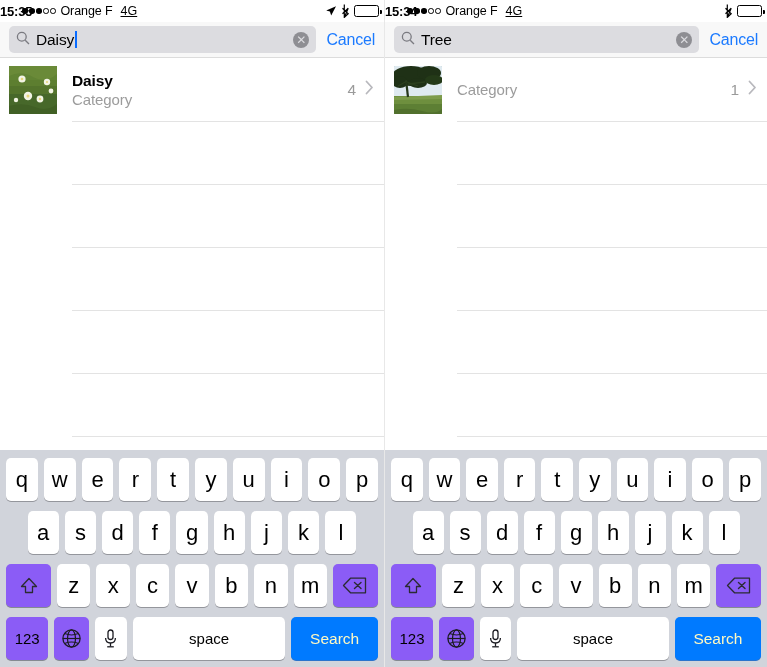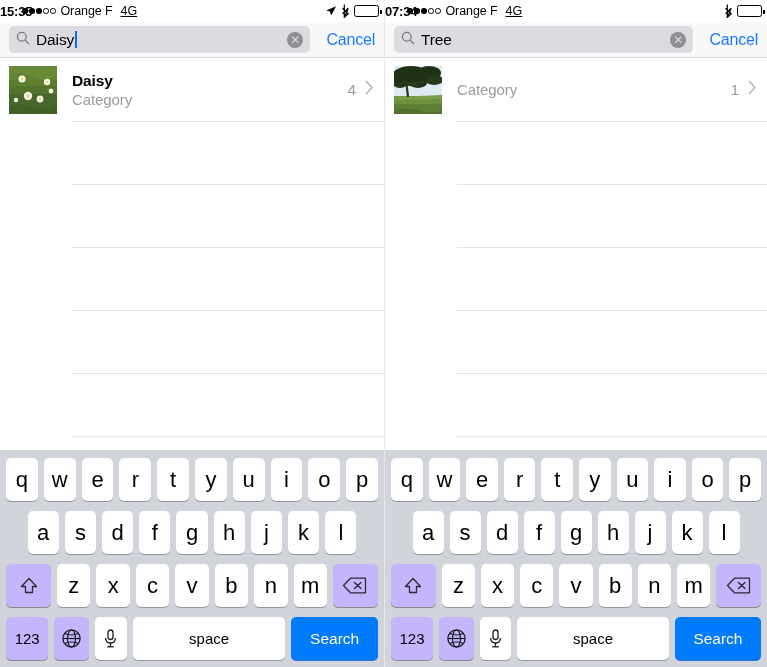--- a/index.html
+++ b/index.html
@@ -133,21 +133,21 @@
     border-radius: 50%;
     background: #8e8e93;
     color: #dcdce0;
     font-size: 12px;
     line-height: 16px;
     text-align: center;
     font-family: "Liberation Sans", sans-serif;
     flex: 0 0 auto;
   }
   .cancel-btn {
-    margin-left: 16px;
+    margin-left: 10px;
     font-size: 16px;
     color: #1b7aff;
     letter-spacing: -0.2px;
     white-space: nowrap;
   }
 
   
   .results {
     position: relative;
     background: #ffffff;
@@ -236,21 +236,21 @@
     align-items: center;
     justify-content: center;
     font-size: 22px;
     color: #000;
     font-weight: normal;
     margin: 0 3px;
     flex: 1 1 0;
     min-width: 0;
   }
   .key.gray {
-    background: #c4b5fd;
+    background: #8b5cf6;
     box-shadow: 0 1px 0 rgba(120,124,132,0.85);
   }
   .key.spacer-half { flex: 0.5 1 0; background: transparent; box-shadow: none; }
 
   .key.wide-side { flex: 1.35 1 0; }
   .key.numkey   { flex: 1.22 1 0; font-size: 15px; }
   .key.globekey { flex: 1.0 1 0; }
   .key.mickey   { flex: 0.92 1 0; }
   .key.spacekey { flex: 4.4 1 0; font-size: 15px; color: #000; }
   .key.searchkey {
@@ -440,21 +440,21 @@
         <div class="dots">
           <span class="dot"></span>
           <span class="dot"></span>
           <span class="dot"></span>
           <span class="dot hollow"></span>
           <span class="dot hollow"></span>
         </div>
         <span class="carrier">Orange F</span>
         <span class="netmode">4G</span>
       </div>
-      <div class="sb-center">07:34</div>
+      <div class="sb-center">15:34</div>
       <div class="sb-right">
         <span class="bt-icon">
           <svg width="9" height="14" viewBox="0 0 9 14">
             <path d="M3.3 0.6 L3.3 13.4 L7.2 9.8 L1.5 4.2 M3.3 13.4 L7.2 4.2 L1.5 9.8" stroke="#000" stroke-width="1.2" fill="none"></path>
           </svg>
         </span>
         <span class="battery">
           <span class="battery-fill" style="width:72%"></span>
         </span>
       </div>

